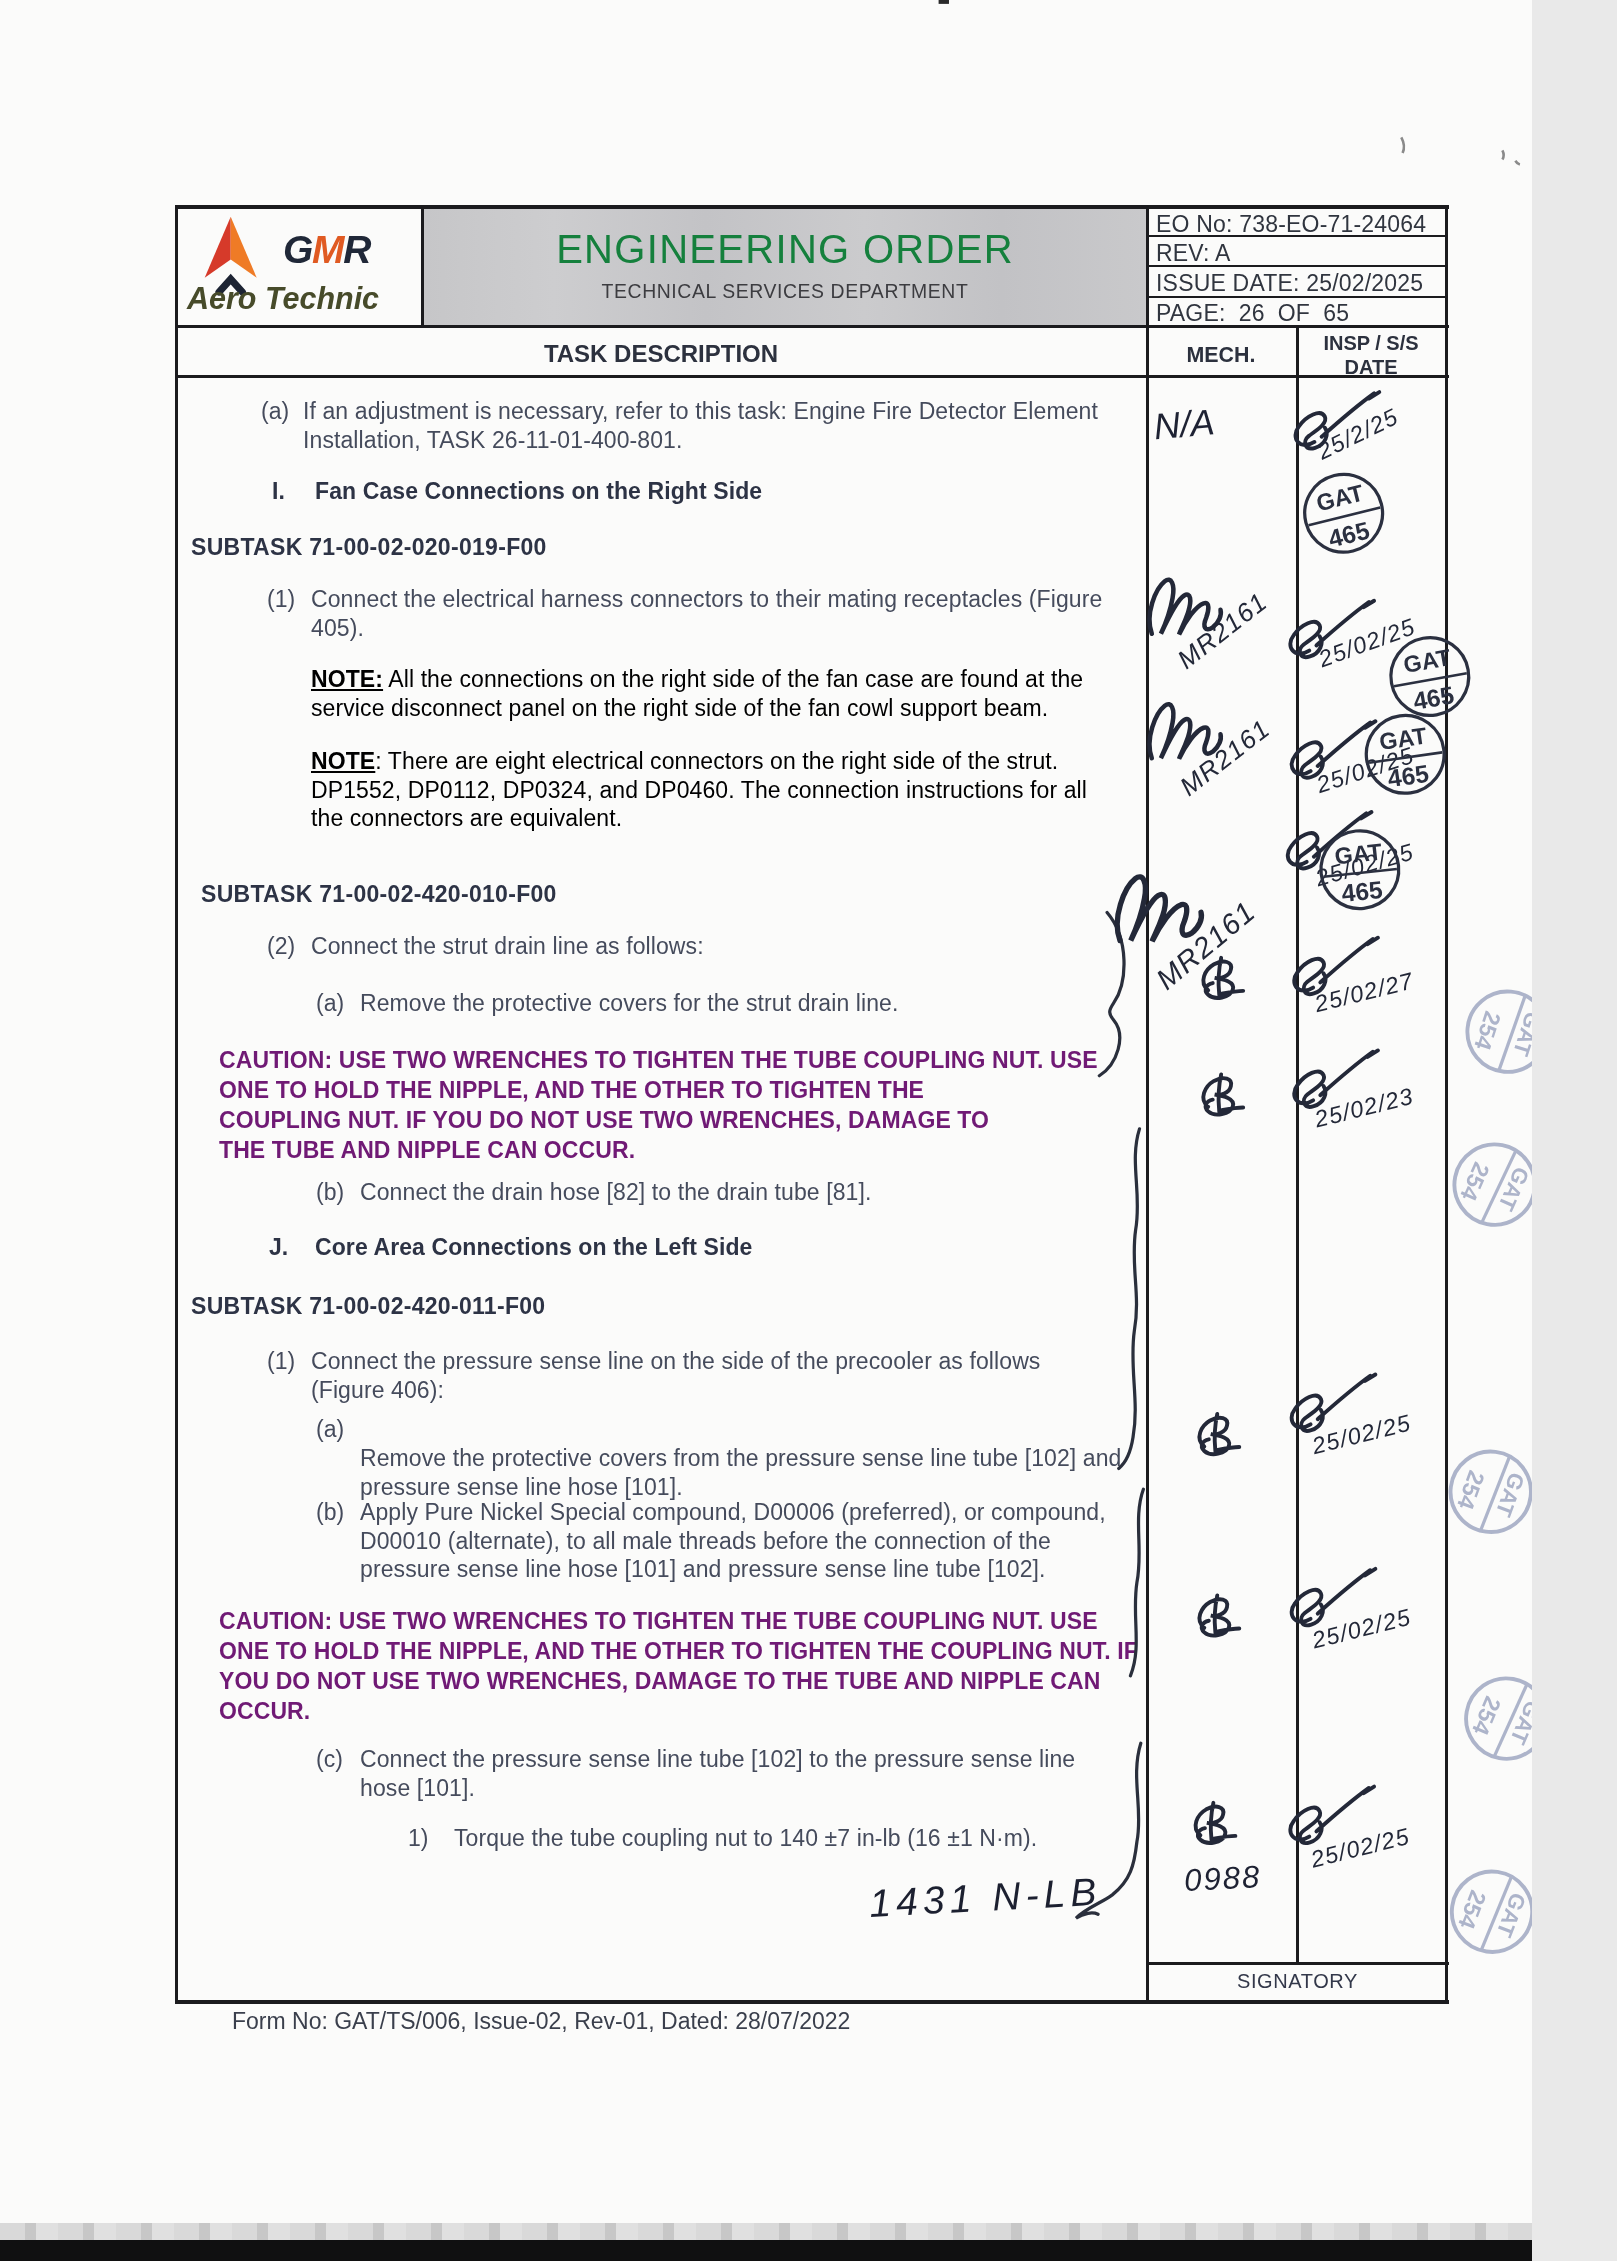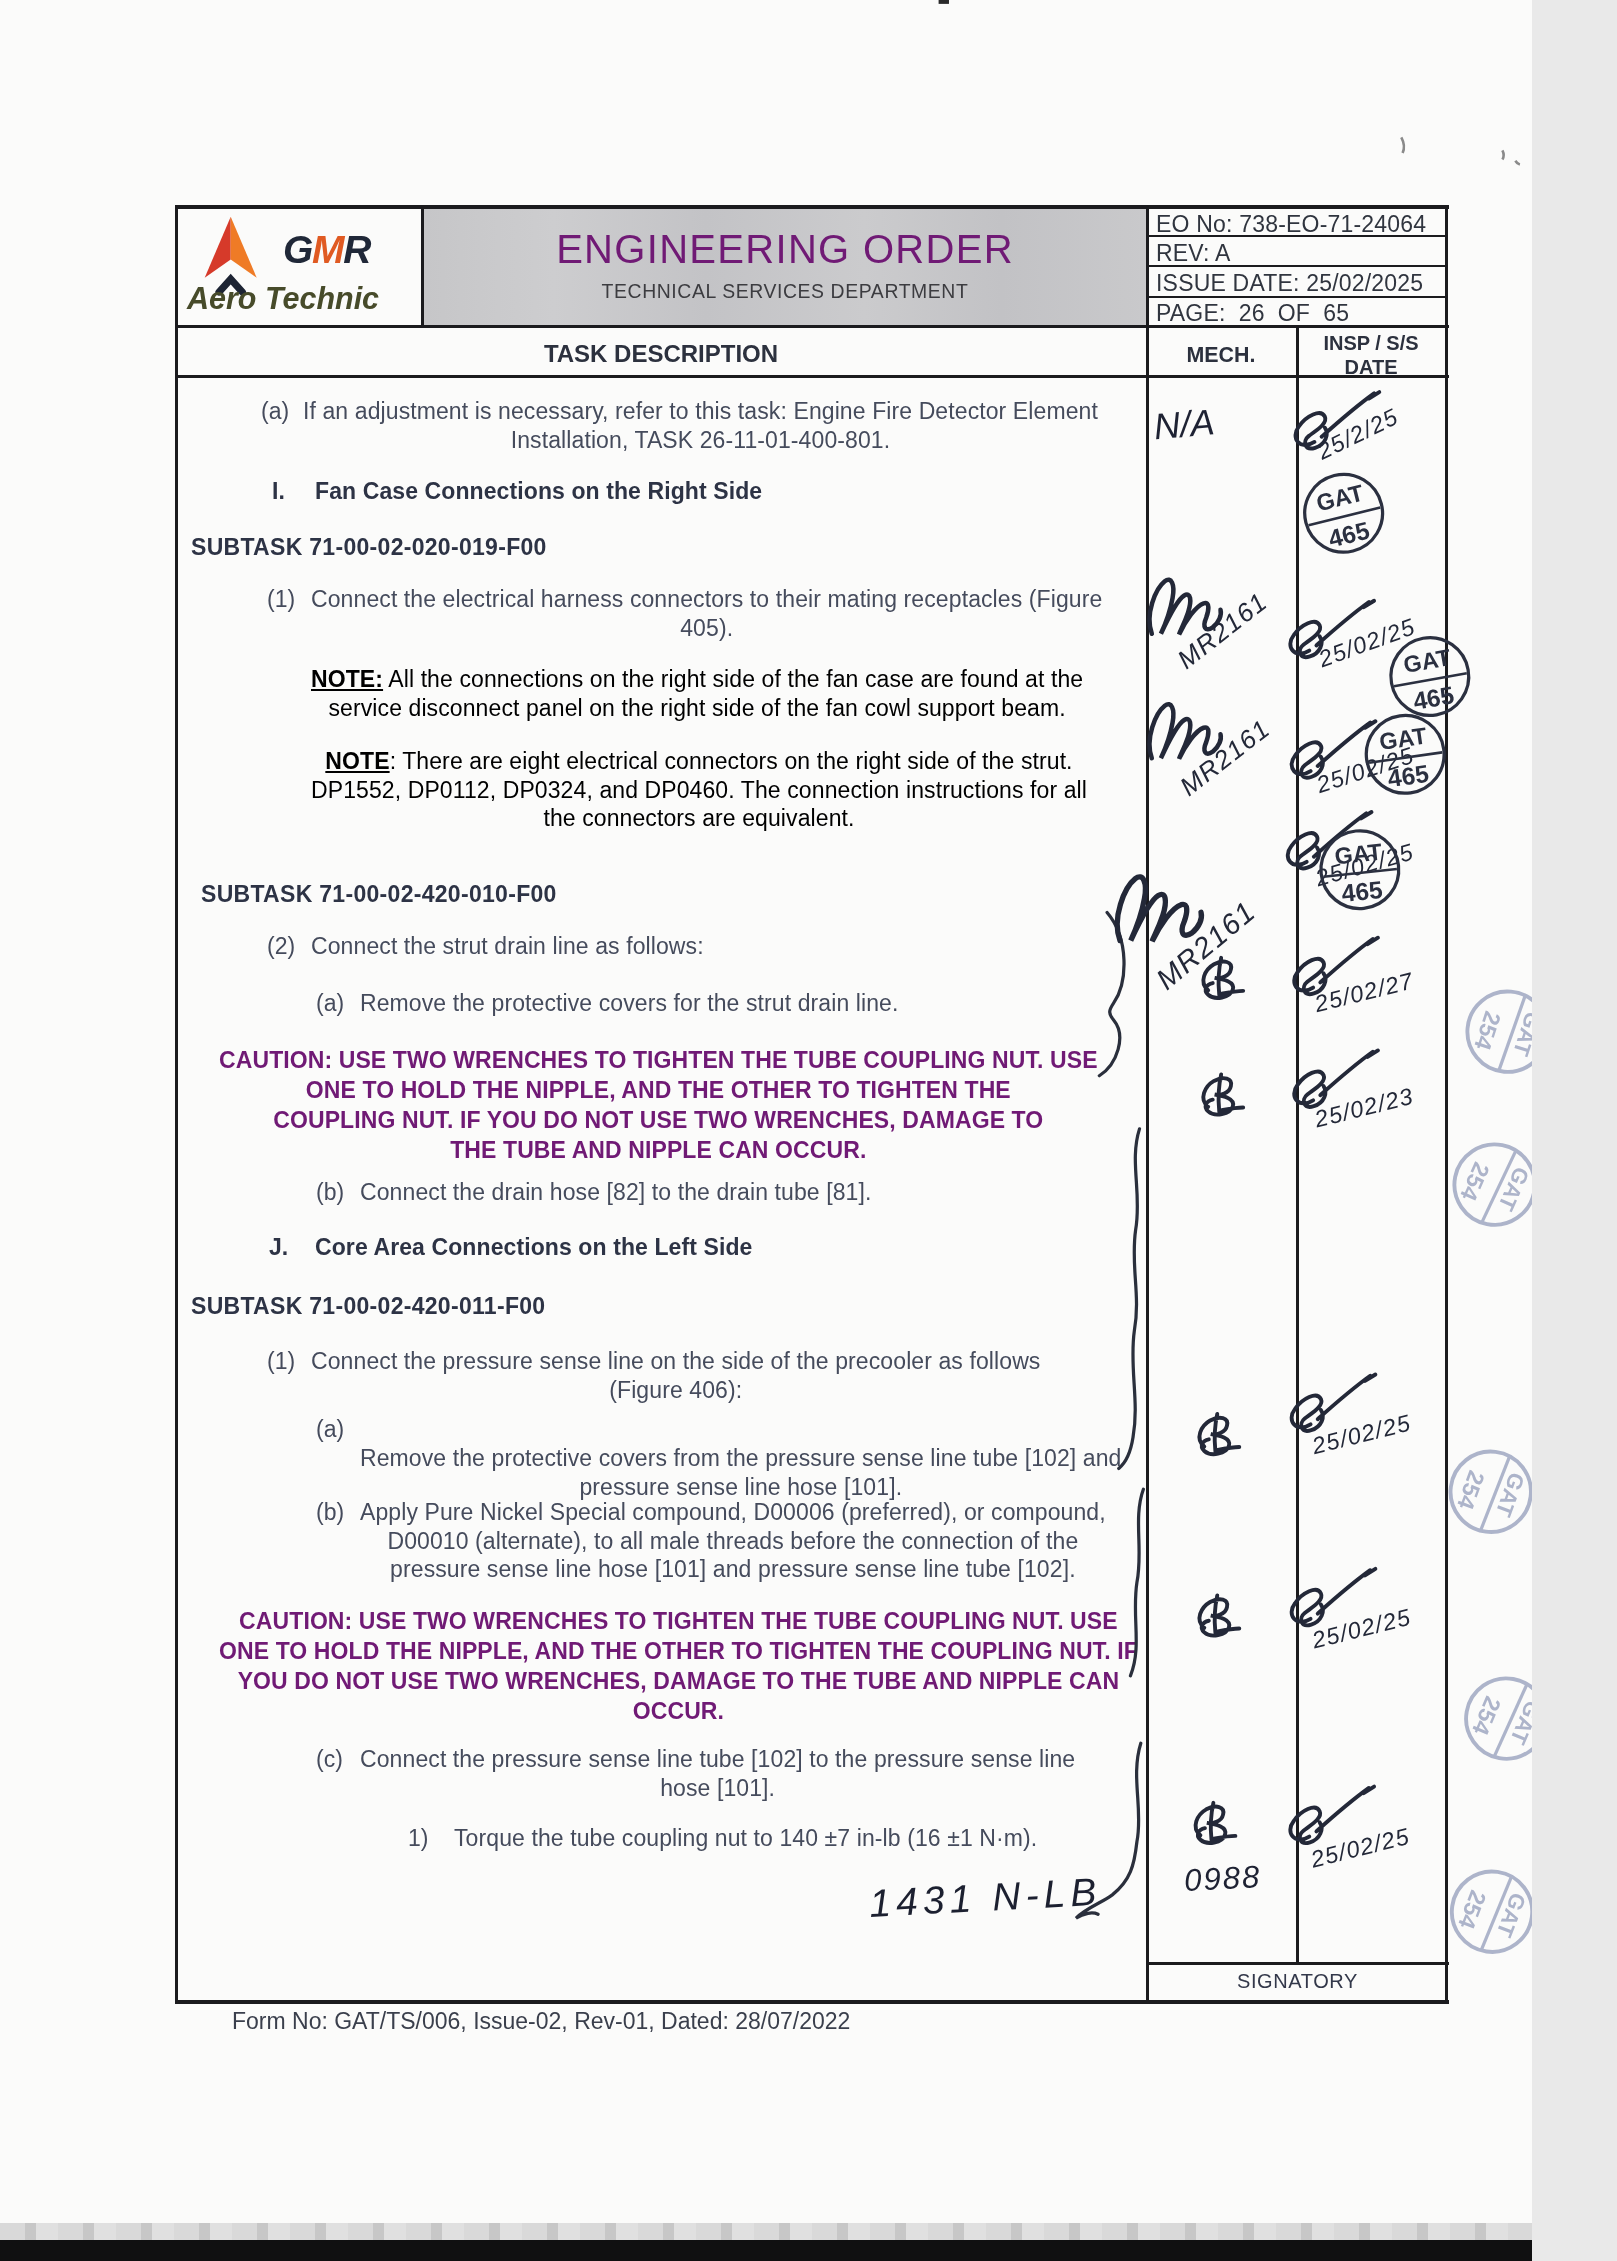--- a/index.html
+++ b/index.html
@@ -5,21 +5,21 @@
   html,body{margin:0;padding:0;background:#e9e9e9;}
   #page{
     position:relative;width:1532px;height:2261px;background:#fbfbfa;
     font-family:"Liberation Sans", sans-serif;overflow:hidden;
     color:#42485a;
     text-decoration:underline;
   }
   .tline{position:absolute;background:#1b1b1e;}
   .txt{position:absolute;white-space:nowrap;}
   .ln{white-space:nowrap;display:block;}
-  .body-block{position:absolute;font-size:23px;line-height:28.5px;color:#454b5c;letter-spacing:0.1px;text-align:center;}
+  .body-block{position:absolute;font-size:23px;line-height:28.5px;color:#454b5c;letter-spacing:0.1px;}
   .lbl{position:absolute;font-size:23px;line-height:28.5px;color:#454b5c;}
   .b{font-weight:bold;color:#2d3345;}
   .blue{color:#000000;}
   .blue .nlab{font-weight:bold;text-decoration:underline;}
   .org{color:#701a75;font-weight:bold;margin-left:28px;}
   .grayband{
     position:absolute;left:424px;top:209px;width:722px;height:117px;
     background:linear-gradient(90deg,#c6c6c8 0%,#cdcdcf 18%,#c3c3c6 39%,#cbcbcd 61%,#c2c2c5 80%,#c9c9cb 100%);
   }
   .hdr-center{position:absolute;left:424px;width:722px;text-align:center;}
@@ -52,21 +52,21 @@
   <div class="tline" style="left:1148px;top:296px;width:300px;height:1.9px"></div>
 
   <svg style="position:absolute;left:193px;top:214px" width="78" height="82" viewBox="0 0 120 126">
     <polygon points="58,4 18,98 58,70" fill="#d63a2a"></polygon>
     <polygon points="58,4 98,98 58,70" fill="#ef7b26"></polygon>
     <path d="M40,120 L58,100 L76,120" stroke="#1d2433" stroke-width="11" fill="none" stroke-linecap="round"></path>
   </svg>
   <div class="txt" style="left:283px;top:228px;font-size:39px;font-weight:800;letter-spacing:-1.3px;color:#202838;font-style:italic"><span>G</span><span style="color:#e05a22">M</span><span>R</span></div>
   <div class="txt" style="left:187px;top:281px;font-size:30.5px;font-weight:bold;font-style:italic;color:#474b2a">Aero Technic</div>
 
-  <div class="hdr-center" style="top:227px;font-size:40px;font-weight:500;letter-spacing:1.3px;color:#701a75">ENGINEERING ORDER</div>
+  <div class="hdr-center" style="top:227px;font-size:40px;font-weight:500;letter-spacing:1.3px;color:#15803d">ENGINEERING ORDER</div>
   <div class="hdr-center" style="top:280px;font-size:19.4px;letter-spacing:0.6px;color:#3c3c40">TECHNICAL SERVICES DEPARTMENT</div>
 
   <div class="info-txt" style="top:211px">EO No: 738-EO-71-24064</div>
   <div class="info-txt" style="top:240px">REV: A</div>
   <div class="info-txt" style="top:270px">ISSUE DATE: 25/02/2025</div>
   <div class="info-txt" style="top:300px;word-spacing:6.5px">PAGE:  26  OF  65</div>
 
   <div class="colhead" style="left:176px;width:970px;top:340px;font-size:24px">TASK DESCRIPTION</div>
   <div class="colhead" style="left:1146px;width:150px;top:343px;font-size:21.4px">MECH.</div>
   <div class="colhead" style="left:1296px;width:150px;top:331px;font-size:20px;line-height:24px">

